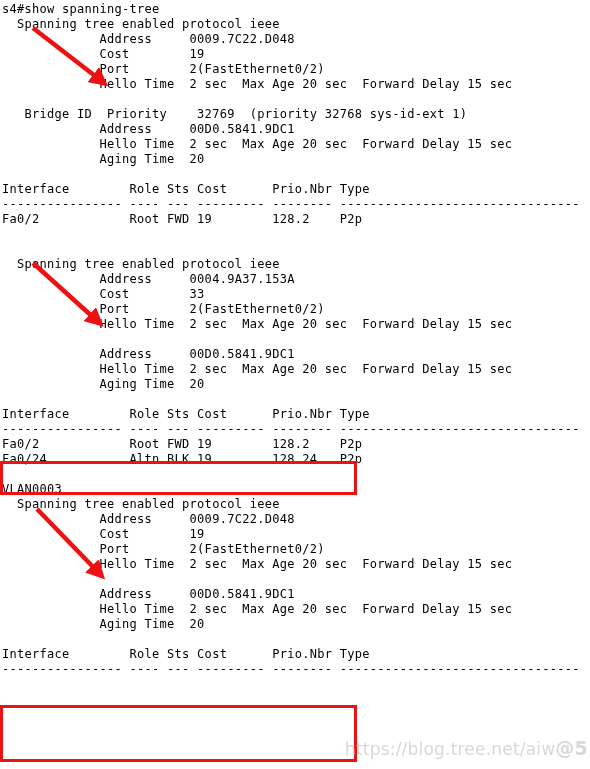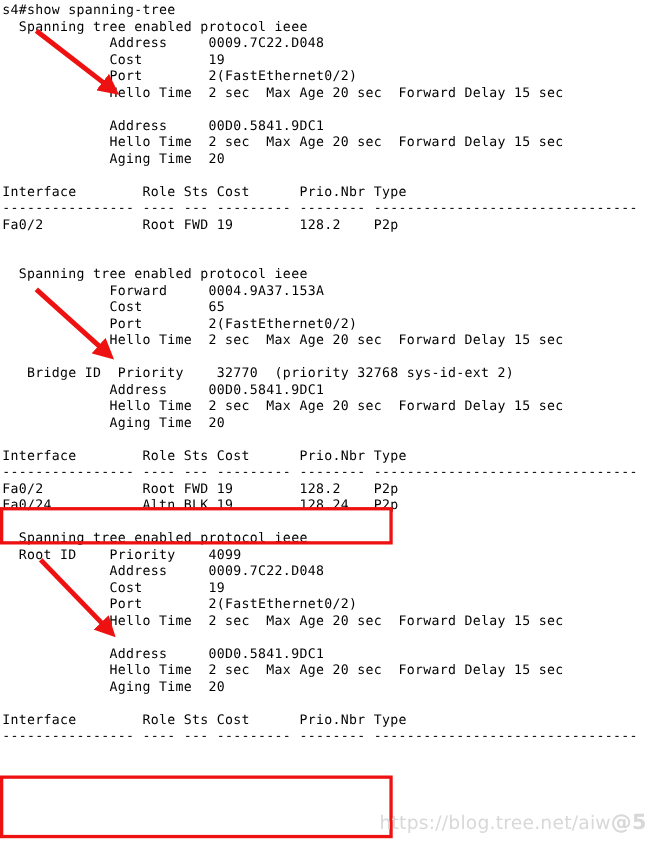--- a/index.html
+++ b/index.html
@@ -74,47 +74,47 @@
 <div id="screen">
 
   <div id="terminal">
       <div class="line">s4#show spanning-tree</div>
       <div class="line">  Spanning tree enabled protocol ieee</div>
       <div class="line">             Address     0009.7C22.D048</div>
       <div class="line">             Cost        19</div>
       <div class="line">             Port        2(FastEthernet0/2)</div>
       <div class="line">             Hello Time  2 sec  Max Age 20 sec  Forward Delay 15 sec</div>
       <div class="line blank"> </div>
+      <div class="line">   Bridge ID  Priority    32769  (priority 32768 sys-id-ext 1)</div>
       <div class="line">             Address     00D0.5841.9DC1</div>
       <div class="line">             Hello Time  2 sec  Max Age 20 sec  Forward Delay 15 sec</div>
       <div class="line">             Aging Time  20</div>
       <div class="line blank"> </div>
       <div class="line">Interface        Role Sts Cost      Prio.Nbr Type</div>
       <div class="line">---------------- ---- --- --------- -------- --------------------------------</div>
       <div class="line">Fa0/2            Root FWD 19        128.2    P2p</div>
       <div class="line blank"> </div>
       <div class="line blank"> </div>
       <div class="line">  Spanning tree enabled protocol ieee</div>
-      <div class="line">             Forward     0004.9A37.153A</div>
-      <div class="line">             Cost        65</div>
+      <div class="line">             Address     0004.9A37.153A</div>
+      <div class="line">             Cost        33</div>
       <div class="line">             Port        2(FastEthernet0/2)</div>
       <div class="line">             Hello Time  2 sec  Max Age 20 sec  Forward Delay 15 sec</div>
       <div class="line blank"> </div>
-      <div class="line">   Bridge ID  Priority    32770  (priority 32768 sys-id-ext 2)</div>
       <div class="line">             Address     00D0.5841.9DC1</div>
       <div class="line">             Hello Time  2 sec  Max Age 20 sec  Forward Delay 15 sec</div>
       <div class="line">             Aging Time  20</div>
       <div class="line blank"> </div>
       <div class="line">Interface        Role Sts Cost      Prio.Nbr Type</div>
       <div class="line">---------------- ---- --- --------- -------- --------------------------------</div>
       <div class="line">Fa0/2            Root FWD 19        128.2    P2p</div>
       <div class="line">Fa0/24           Altn BLK 19        128.24   P2p</div>
       <div class="line blank"> </div>
+      <div class="line">VLAN0003</div>
       <div class="line">  Spanning tree enabled protocol ieee</div>
-      <div class="line">  Root ID    Priority    4099</div>
       <div class="line">             Address     0009.7C22.D048</div>
       <div class="line">             Cost        19</div>
       <div class="line">             Port        2(FastEthernet0/2)</div>
       <div class="line">             Hello Time  2 sec  Max Age 20 sec  Forward Delay 15 sec</div>
       <div class="line blank"> </div>
       <div class="line">             Address     00D0.5841.9DC1</div>
       <div class="line">             Hello Time  2 sec  Max Age 20 sec  Forward Delay 15 sec</div>
       <div class="line">             Aging Time  20</div>
       <div class="line blank"> </div>
       <div class="line">Interface        Role Sts Cost      Prio.Nbr Type</div>

